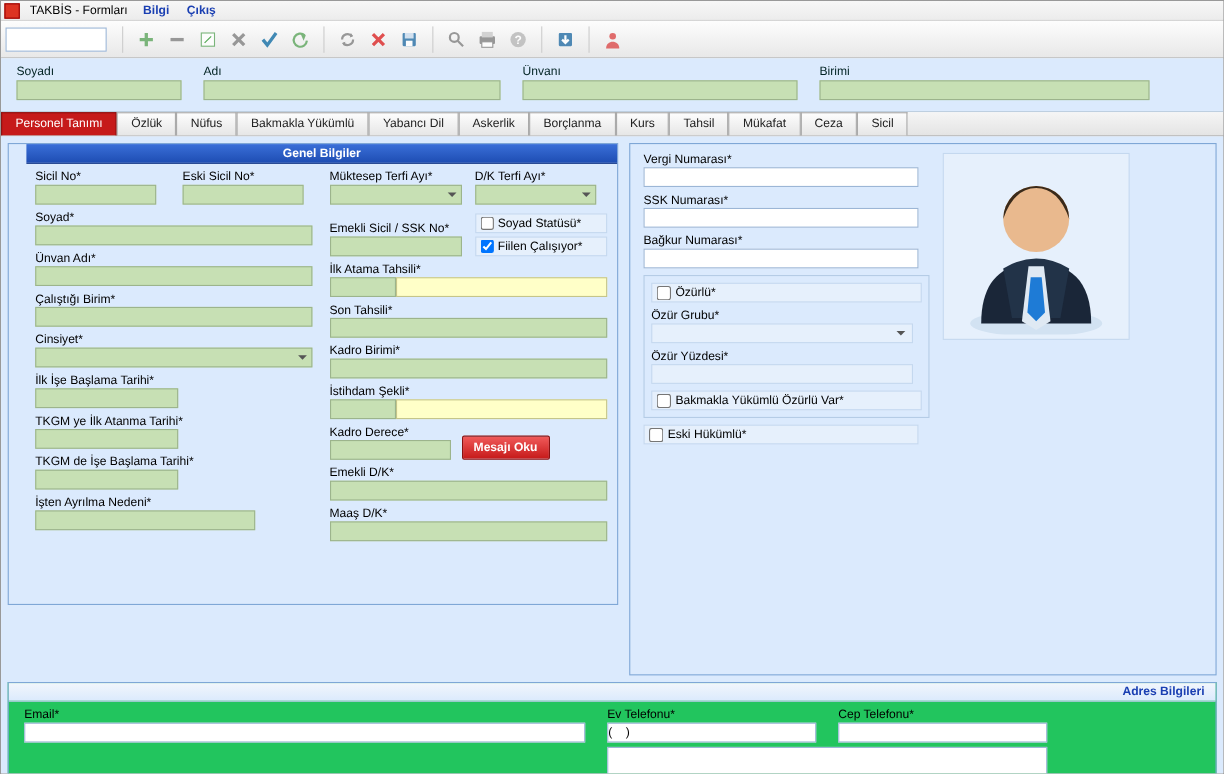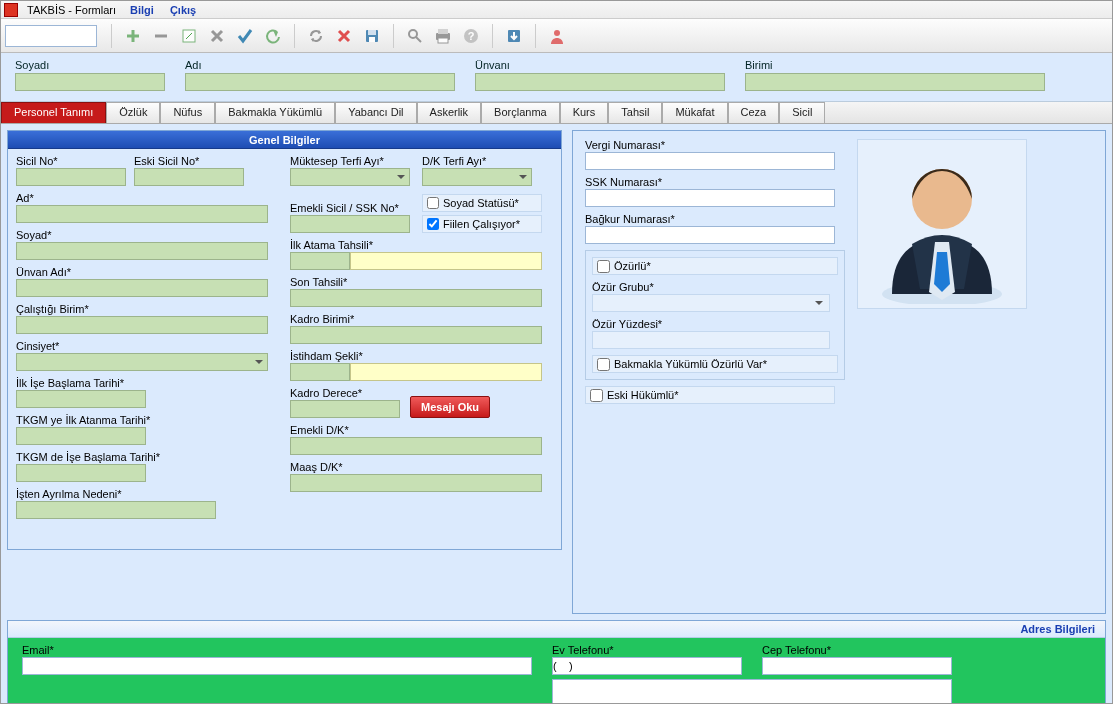--- a/index.html
+++ b/index.html
@@ -24,21 +24,21 @@
 .readbox.w1 { width: 150px; } .readbox.w2 { width: 270px; } .readbox.w3 { width: 250px; } .readbox.w4 { width: 300px; }
 
 .tabstrip { display: flex; height: 22px; background: linear-gradient(#f5f5f5,#e4e4e4); border-bottom: 1px solid #aaa; }
 .tab { padding: 3px 12px; border: 1px solid #aaa; border-bottom: none; background: linear-gradient(#fdfdfd,#e6e6e6); margin-right: 0; color: #222; cursor: pointer; }
 .tab.active { background: #c61a1a; color: #fff; border-color: #8a1010; }
 
 .content { flex: 1; background: #dbeafd; padding: 6px; overflow: hidden; }
 .row-panels { display: flex; gap: 10px; }
 
 .panel { background: #dbeafd; border: 1px solid #7fa7d6; }
-.panel-left { width: 555px; height: 420px; }
+.panel-left { width: 555px; height: 420px; padding-left: 16px; }
 .panel-right { flex: 1; height: 484px; }
 
 .panel-title { background: linear-gradient(#3a6fd8,#1e4db3); color: #fff; font-weight: bold; text-align: center; height: 18px; line-height: 18px; border-bottom: 1px solid #163a8a; }
 .panel-body { padding: 6px 8px; display: flex; gap: 14px; }
 
 .col { display: flex; flex-direction: column; gap: 6px; }
 .fld { display: flex; flex-direction: column; gap: 1px; }
 .fld label { color: #000; }
 .gbox { height: 18px; background: #c7e0b4; border: 1px solid #9cb48c; }
 .gbox.w110 { width: 110px; } .gbox.w130 { width: 130px; }
@@ -211,34 +211,30 @@
     <div class="tab">Sicil</div>
   </div>
 
   <div class="content">
     <div class="row-panels">
 
       <div class="panel panel-left">
         <div class="panel-title">Genel Bilgiler</div>
         <div class="panel-body">
           <div class="col" style="width:260px">
-            <div style="display:flex;gap:8px">
+            <div style="display:flex;gap:24px">
               <div class="fld">
                   <label>Sicil No*</label>
                   <div class="gbox w110"></div>
                 </div>
               <div class="fld">
                   <label>Eski Sicil No*</label>
                   <div class="gbox w110"></div>
                 </div>
             </div>
-            <div class="fld">
-                <label>Ad*</label>
-                <div class="gbox w260"></div>
-              </div>
             <div class="fld">
                 <label>Soyad*</label>
                 <div class="gbox w260"></div>
               </div>
             <div class="fld">
                 <label>Ünvan Adı*</label>
                 <div class="gbox w260"></div>
               </div>
             <div class="fld">
                 <label>Çalıştığı Birim*</label>

